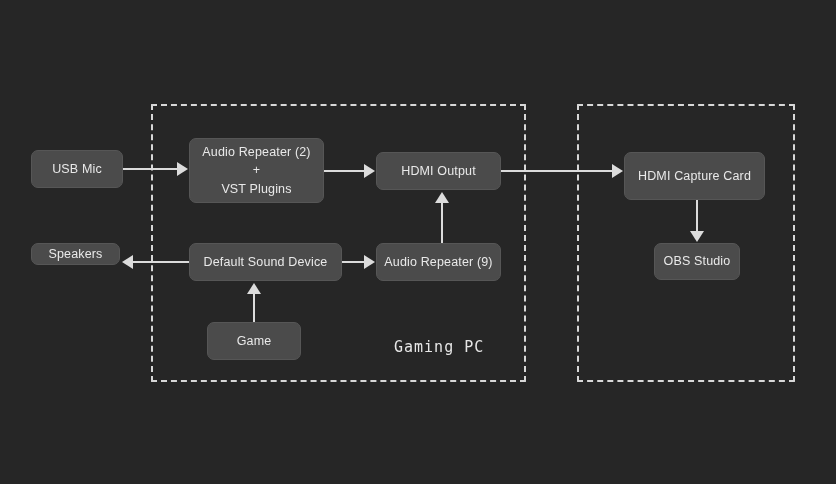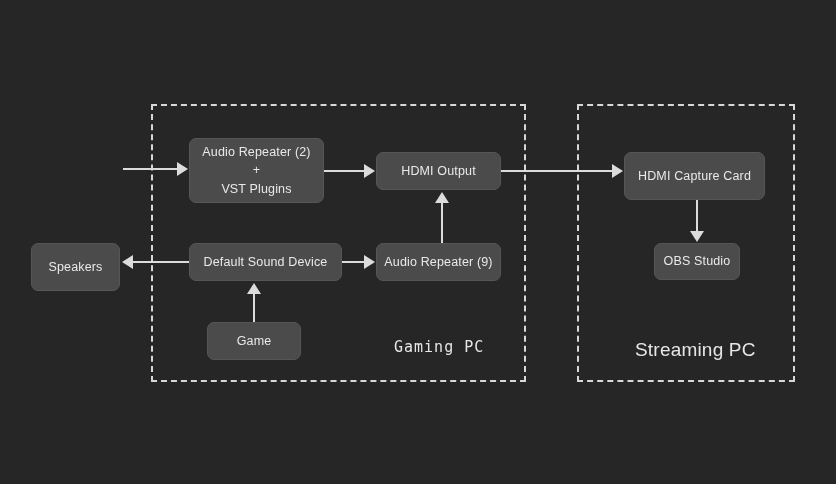--- a/index.html
+++ b/index.html
@@ -100,21 +100,20 @@
 </style>
 </head>
 <body>
 
 <div id="canvas">
 
   <div class="group" style="left:151px; top:104px; width:375px; height:278px;"></div>
   <div class="group" style="left:577px; top:104px; width:218px; height:278px;"></div>
 
   <div class="group-label mono" style="left:394px; top:338px;">Gaming PC</div>
-  <div class="group-label sans" style="left:635px; top:339px;">Streaming PC</div>
 
   <div class="edge h" style="left:123px; top:168px; width:56px;"></div>
   <div class="arrow right" style="left:177px; top:162px;"></div>
 
   <div class="edge h" style="left:324px; top:170px; width:42px;"></div>
   <div class="arrow right" style="left:364px; top:164px;"></div>
 
   <div class="edge h" style="left:501px; top:170px; width:113px;"></div>
   <div class="arrow right" style="left:612px; top:164px;"></div>
 
@@ -126,32 +125,33 @@
 
   <div class="edge h" style="left:324px; top:261px; width:42px;"></div>
   <div class="arrow right" style="left:364px; top:255px;"></div>
 
   <div class="edge v" style="left:441px; top:202px; height:41px;"></div>
   <div class="arrow up" style="left:435px; top:192px;"></div>
 
   <div class="edge v" style="left:253px; top:293px; height:31px;"></div>
   <div class="arrow up" style="left:247px; top:283px;"></div>
 
+  <div class="node" style="left:31px; top:150px; width:92px; height:38px;">USB Mic</div>
 
   <div class="node" style="left:189px; top:138px; width:135px; height:65px;">Audio Repeater (2)
 +
 VST Plugins</div>
 
   <div class="node" style="left:376px; top:152px; width:125px; height:38px;">HDMI Output</div>
 
   <div class="node" style="left:624px; top:152px; width:141px; height:48px;">HDMI Capture Card</div>
 
   <div class="node" style="left:654px; top:243px; width:86px; height:37px;">OBS Studio</div>
 
-  <div class="node" style="left:31px; top:243px; width:89px; height:48px;">Speakers</div>
+  <div class="node" style="left:31px; top:243px; width:89px; height:22px;">Speakers</div>
 
   <div class="node" style="left:189px; top:243px; width:153px; height:38px;">Default Sound Device</div>
 
   <div class="node" style="left:376px; top:243px; width:125px; height:38px;">Audio Repeater (9)</div>
 
   <div class="node" style="left:207px; top:322px; width:94px; height:38px;">Game</div>
 
 </div>
 
 </body></html>

